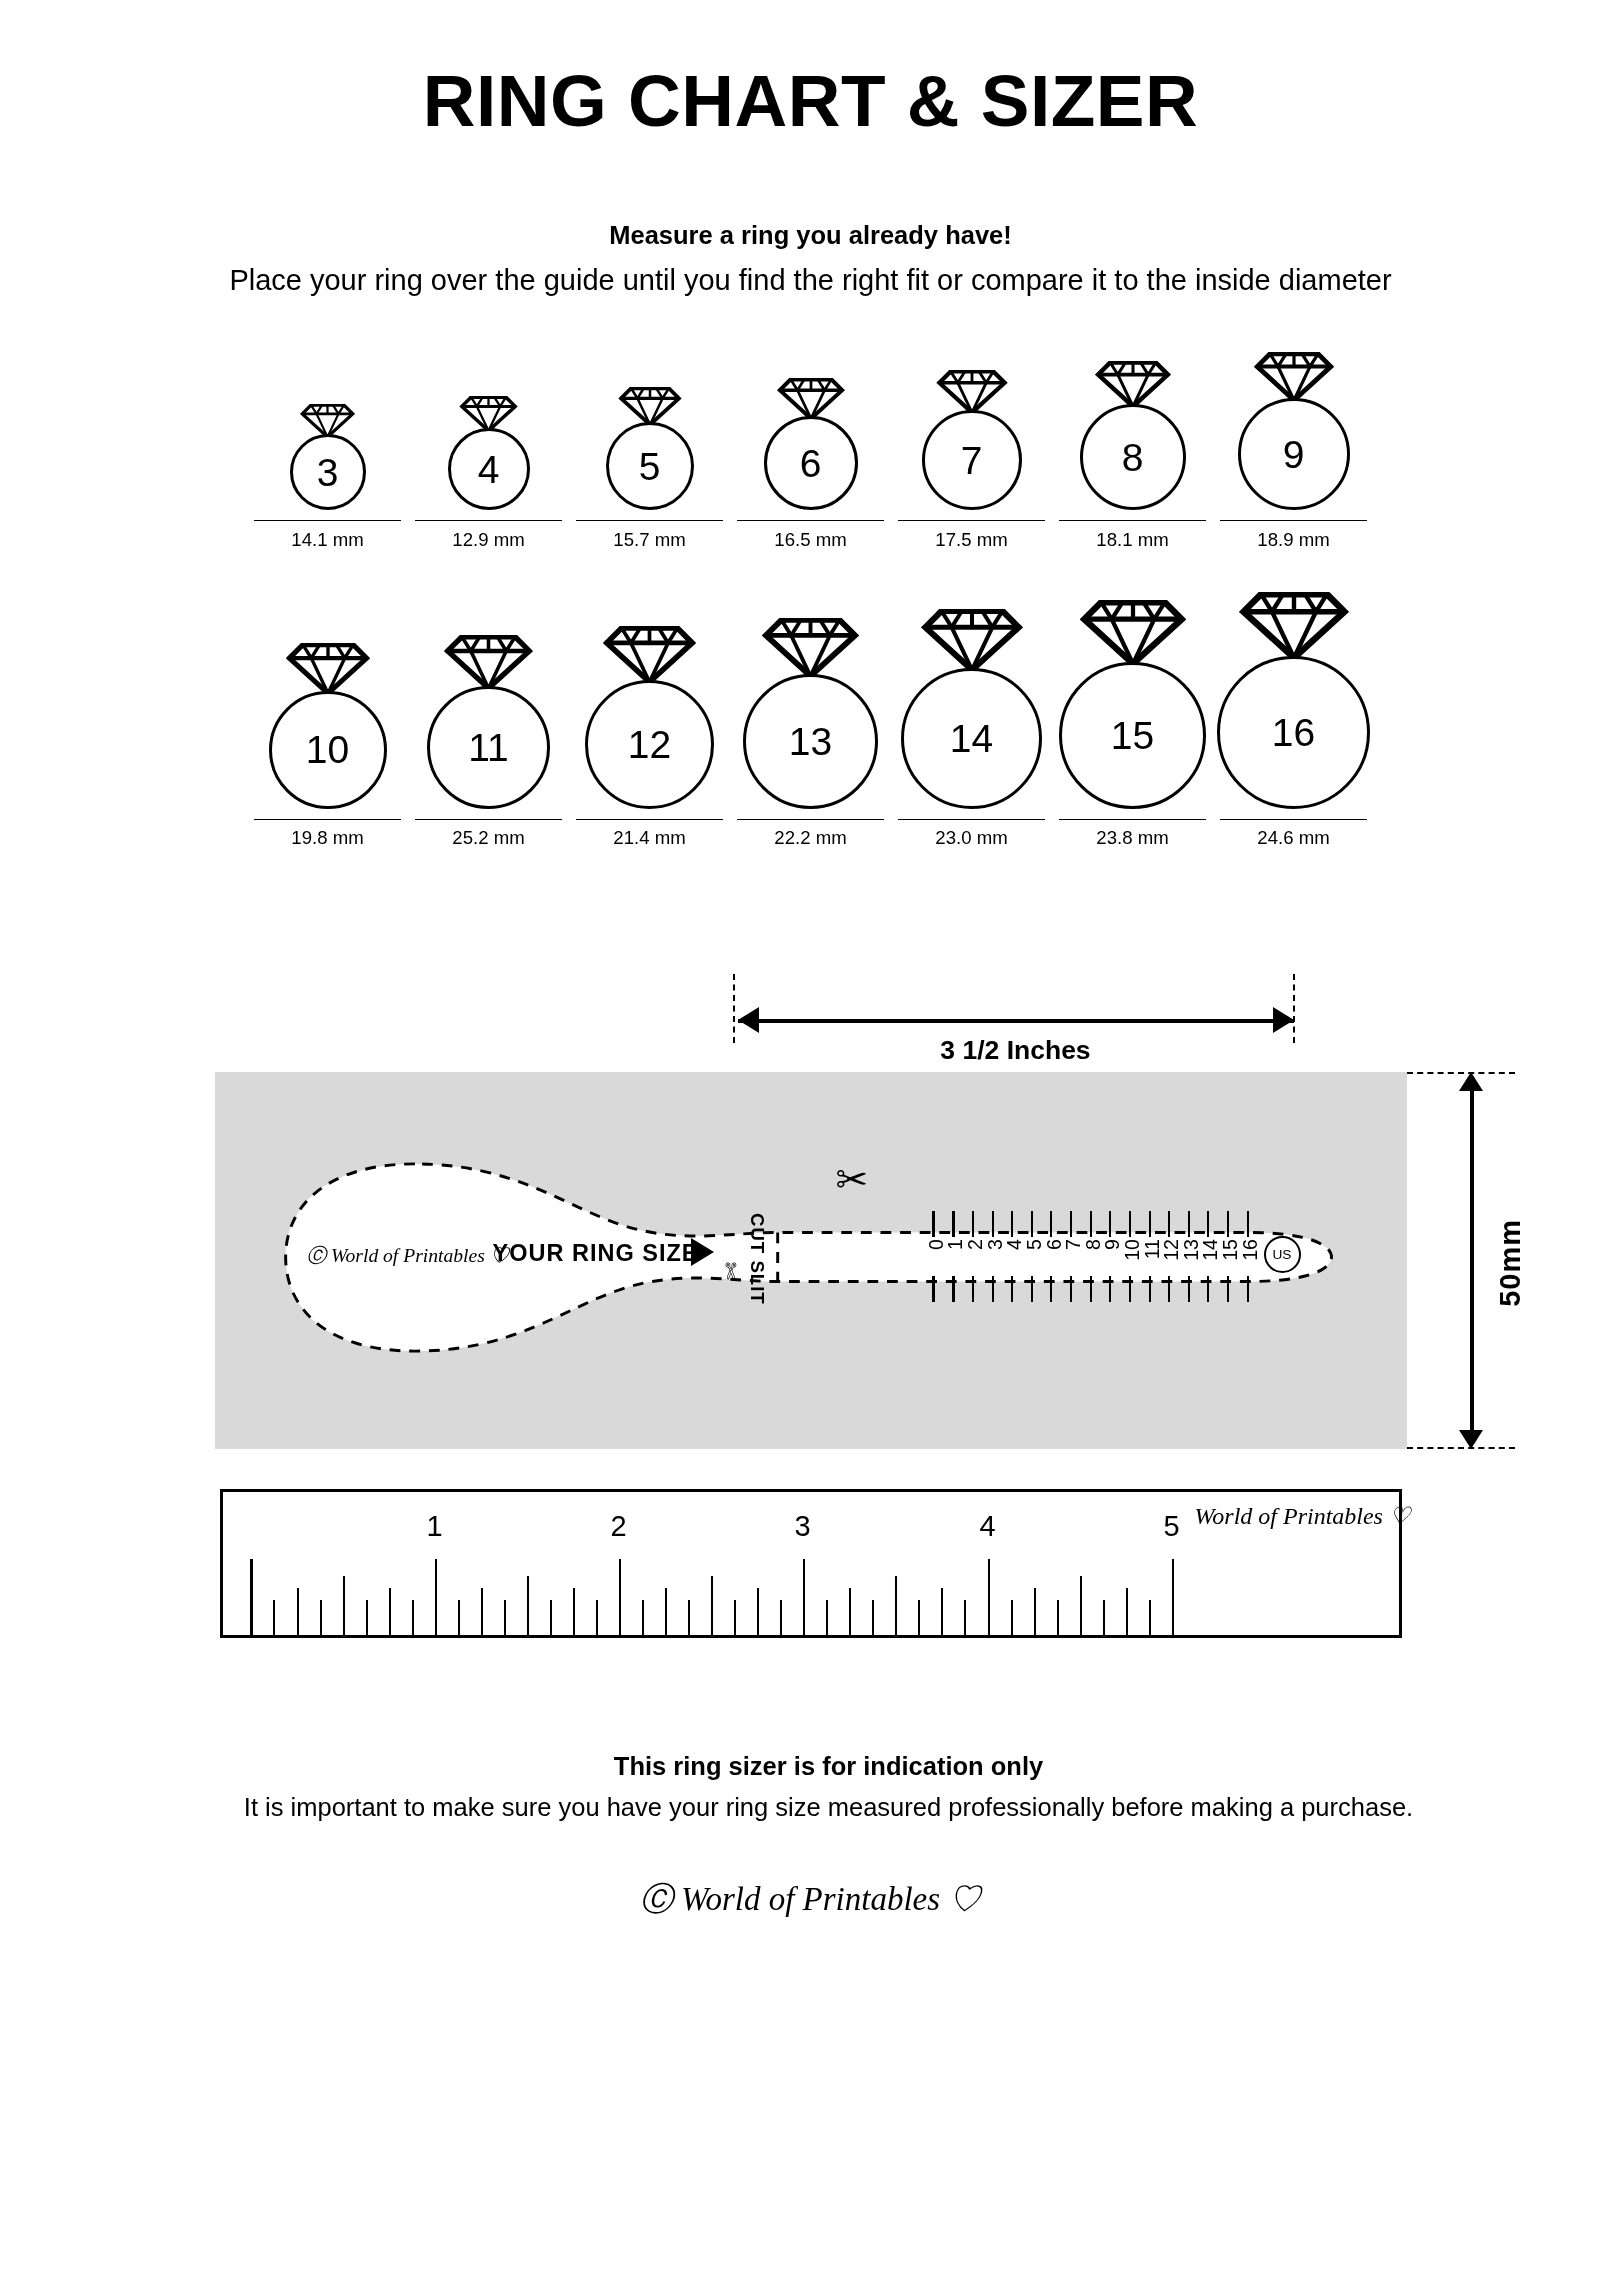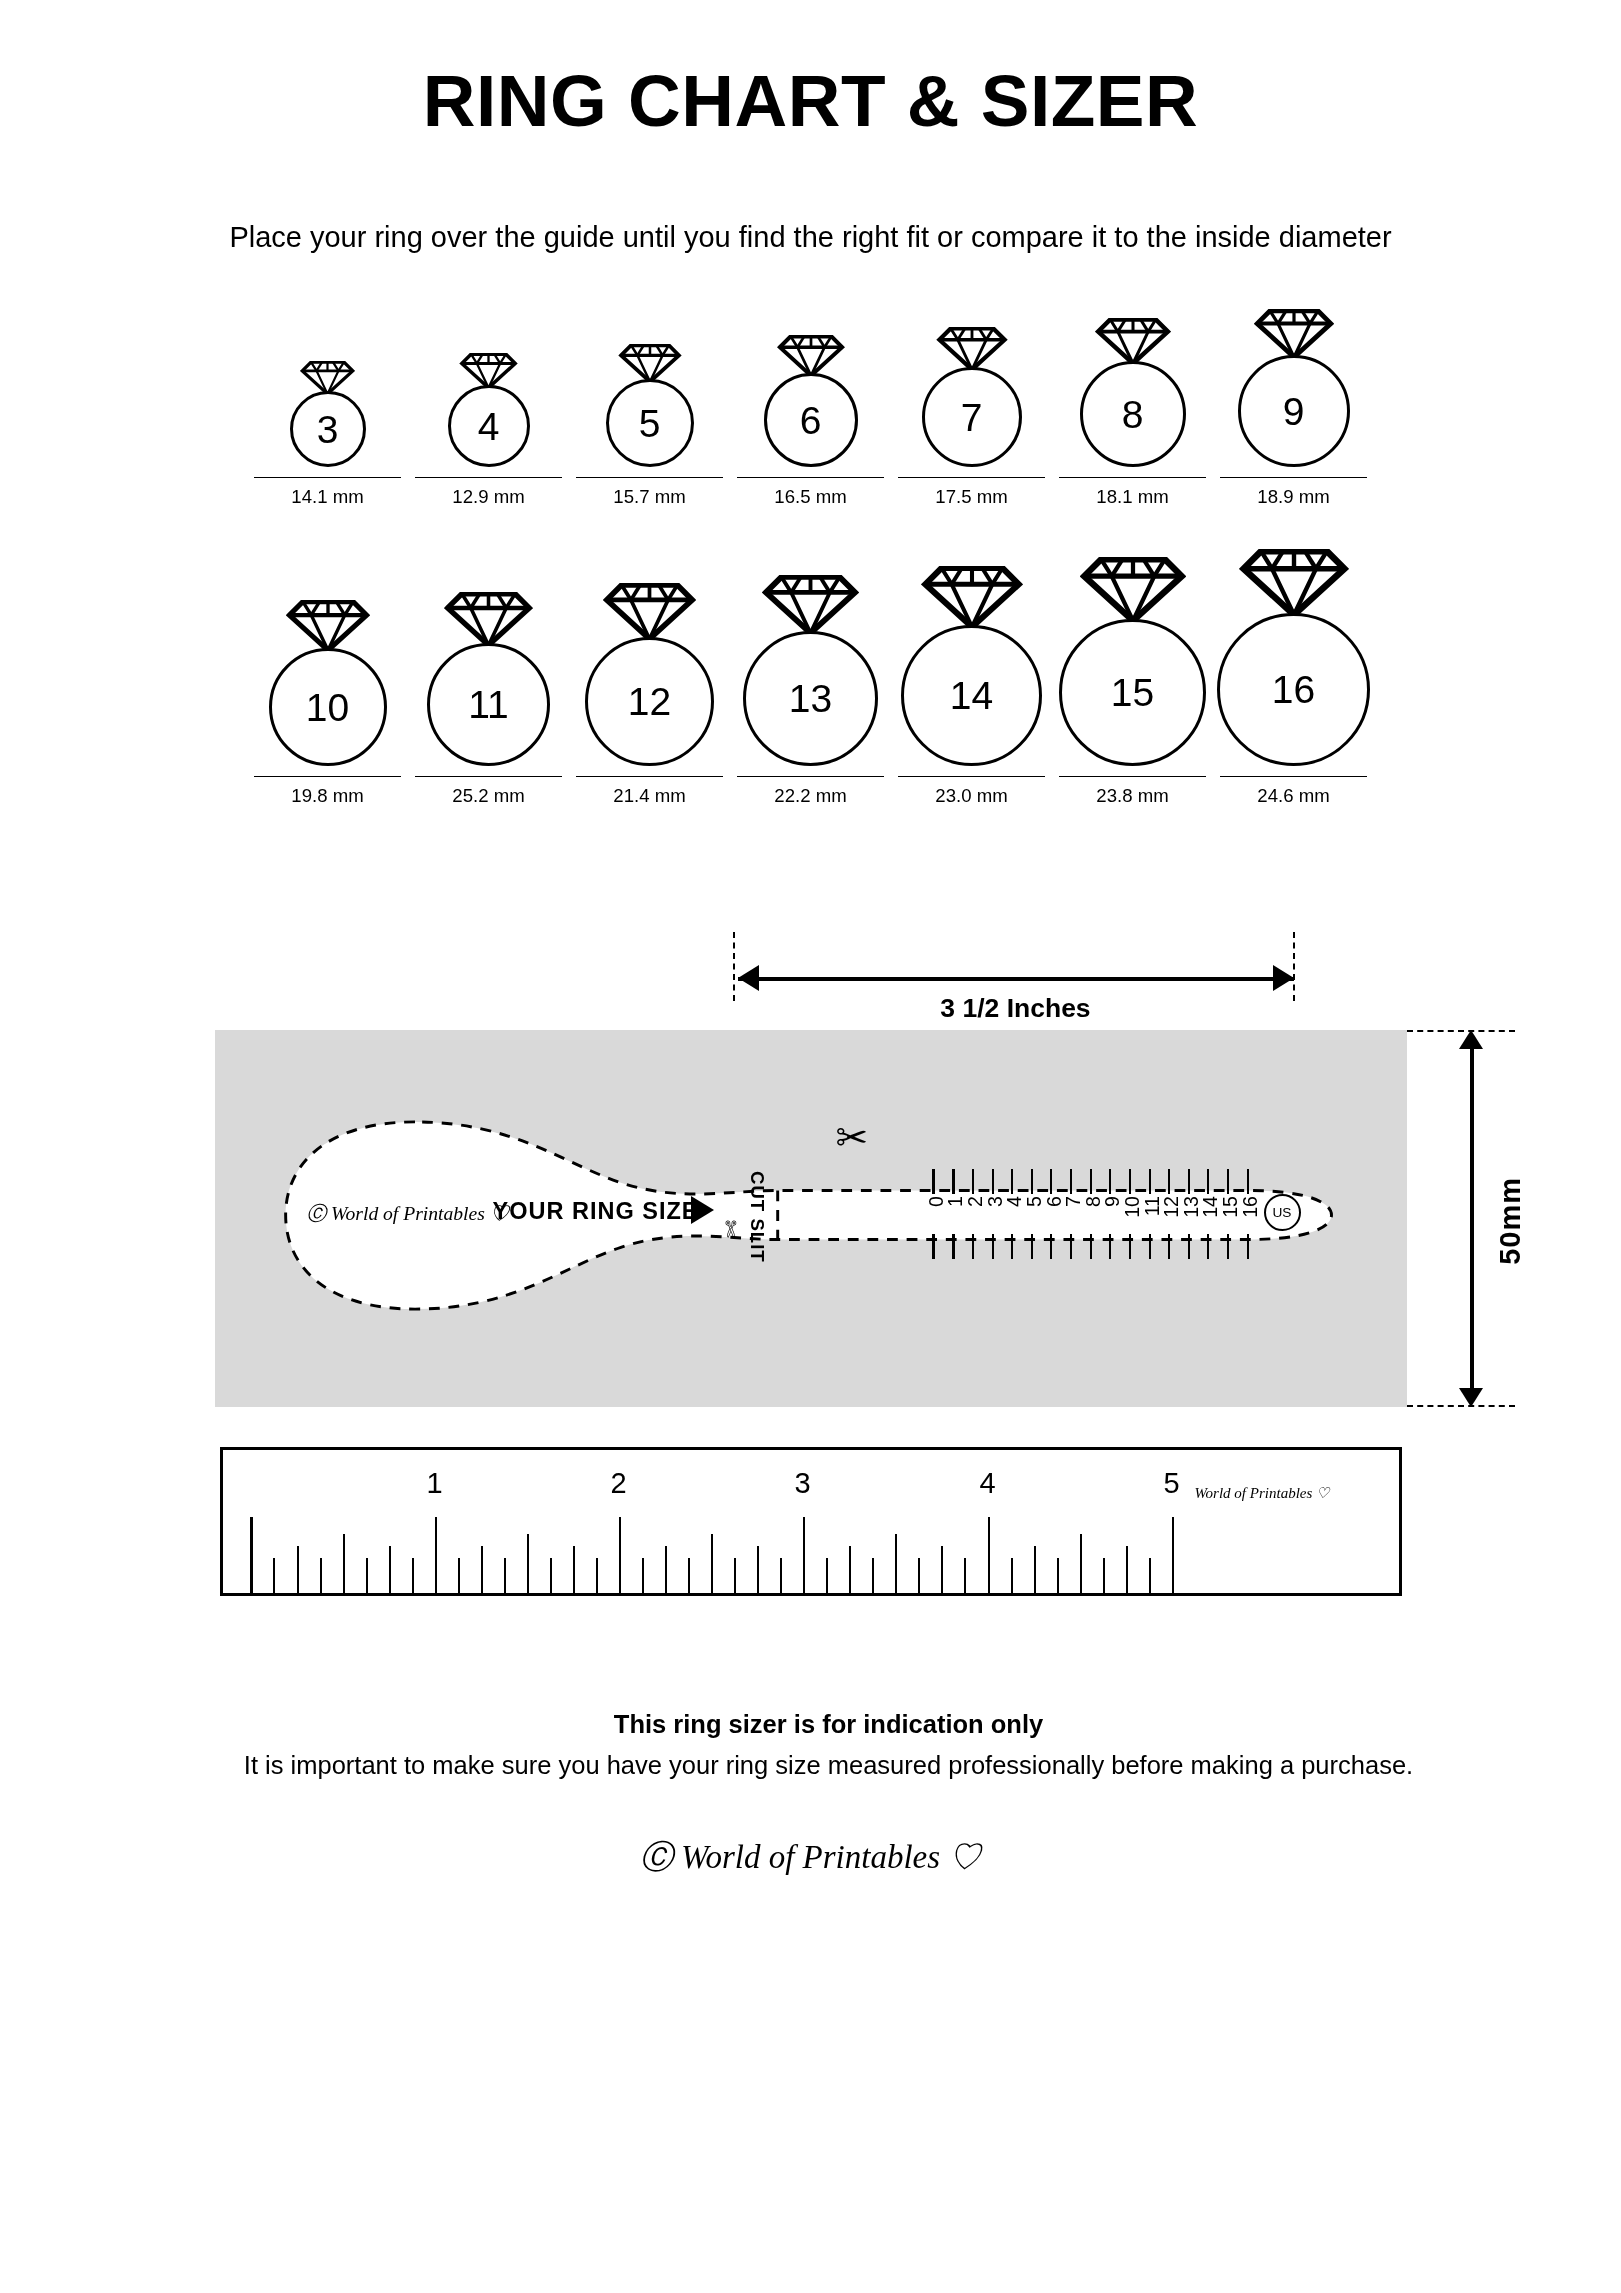--- a/index.html
+++ b/index.html
@@ -321,23 +321,23 @@
     background: #fff;
   }
   .ruler-num {
     position: absolute;
     top: 17.6px;
     font-size: 29px;
     transform: translateX(-50%);
   }
   .ruler-brand {
     position: absolute;
-    top: 34px;
+    top: 10px;
     left: 972px;
-    font-size: 15px;
+    font-size: 24px;
     font-style: italic;
     font-family: "Liberation Serif", serif;
     white-space: nowrap;
   }
   .ruler-tick {
     position: absolute;
     bottom: 0;
     width: 2.9px;
     background: #000;
   }
@@ -365,20 +365,21 @@
   }
 </style>
 </head>
 <body>
 
 <div class="page">
 
   <h1 class="title">RING CHART &amp; SIZER</h1>
 
   <div class="intro">
+    <div class="intro-bold">Measure a ring you already have!</div>
     <div class="intro-sub">Place your ring over the guide until you find the right fit or compare it to the inside diameter</div>
   </div>
 
   <div class="ring-rows">
     <div class="ring-row row1" id="row1">
         <div class="ring-cell">
       <div class="ring-graphic">
         <svg class="diamond" width="55" height="34" viewBox="0 0 100 62" xmlns="http://www.w3.org/2000/svg">
     <path d="M4 18 L20 2 L80 2 L96 18 L50 60 Z" fill="none" stroke="#000" stroke-width="6"></path>
     <path d="M4 18 L96 18" stroke="#000" stroke-width="5"></path>

